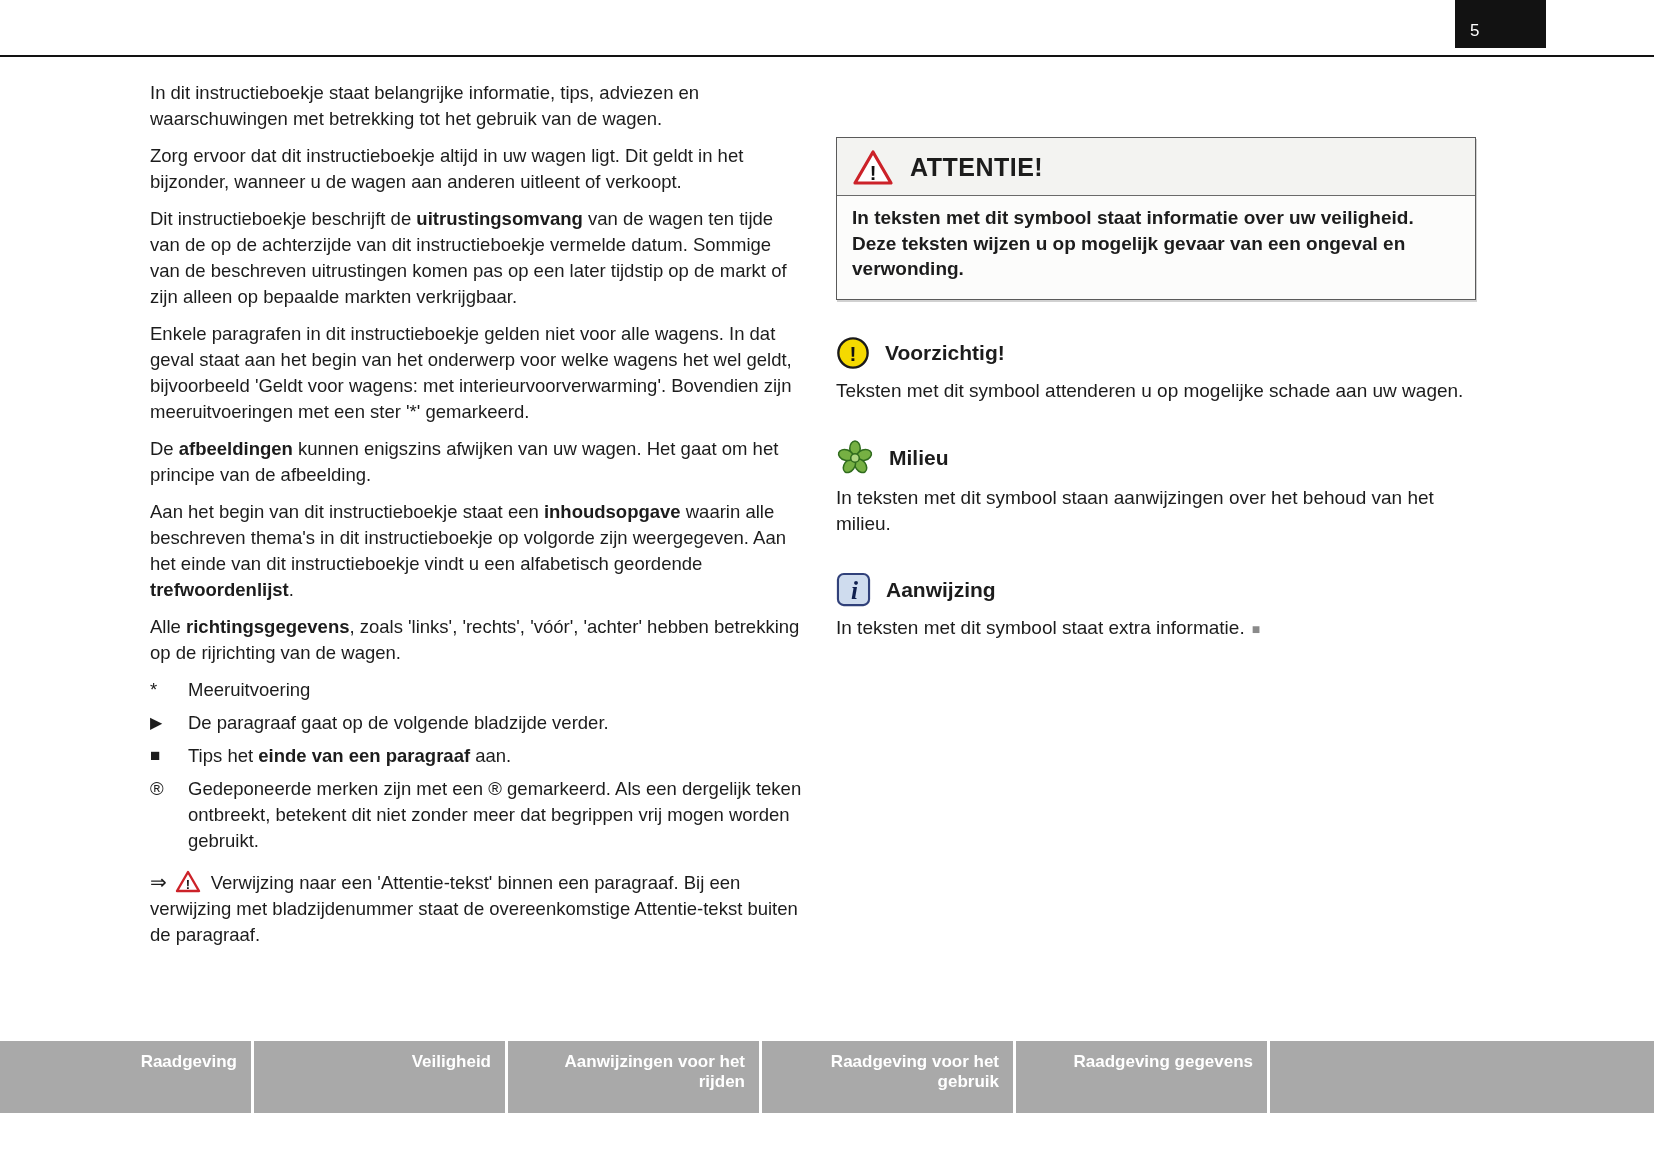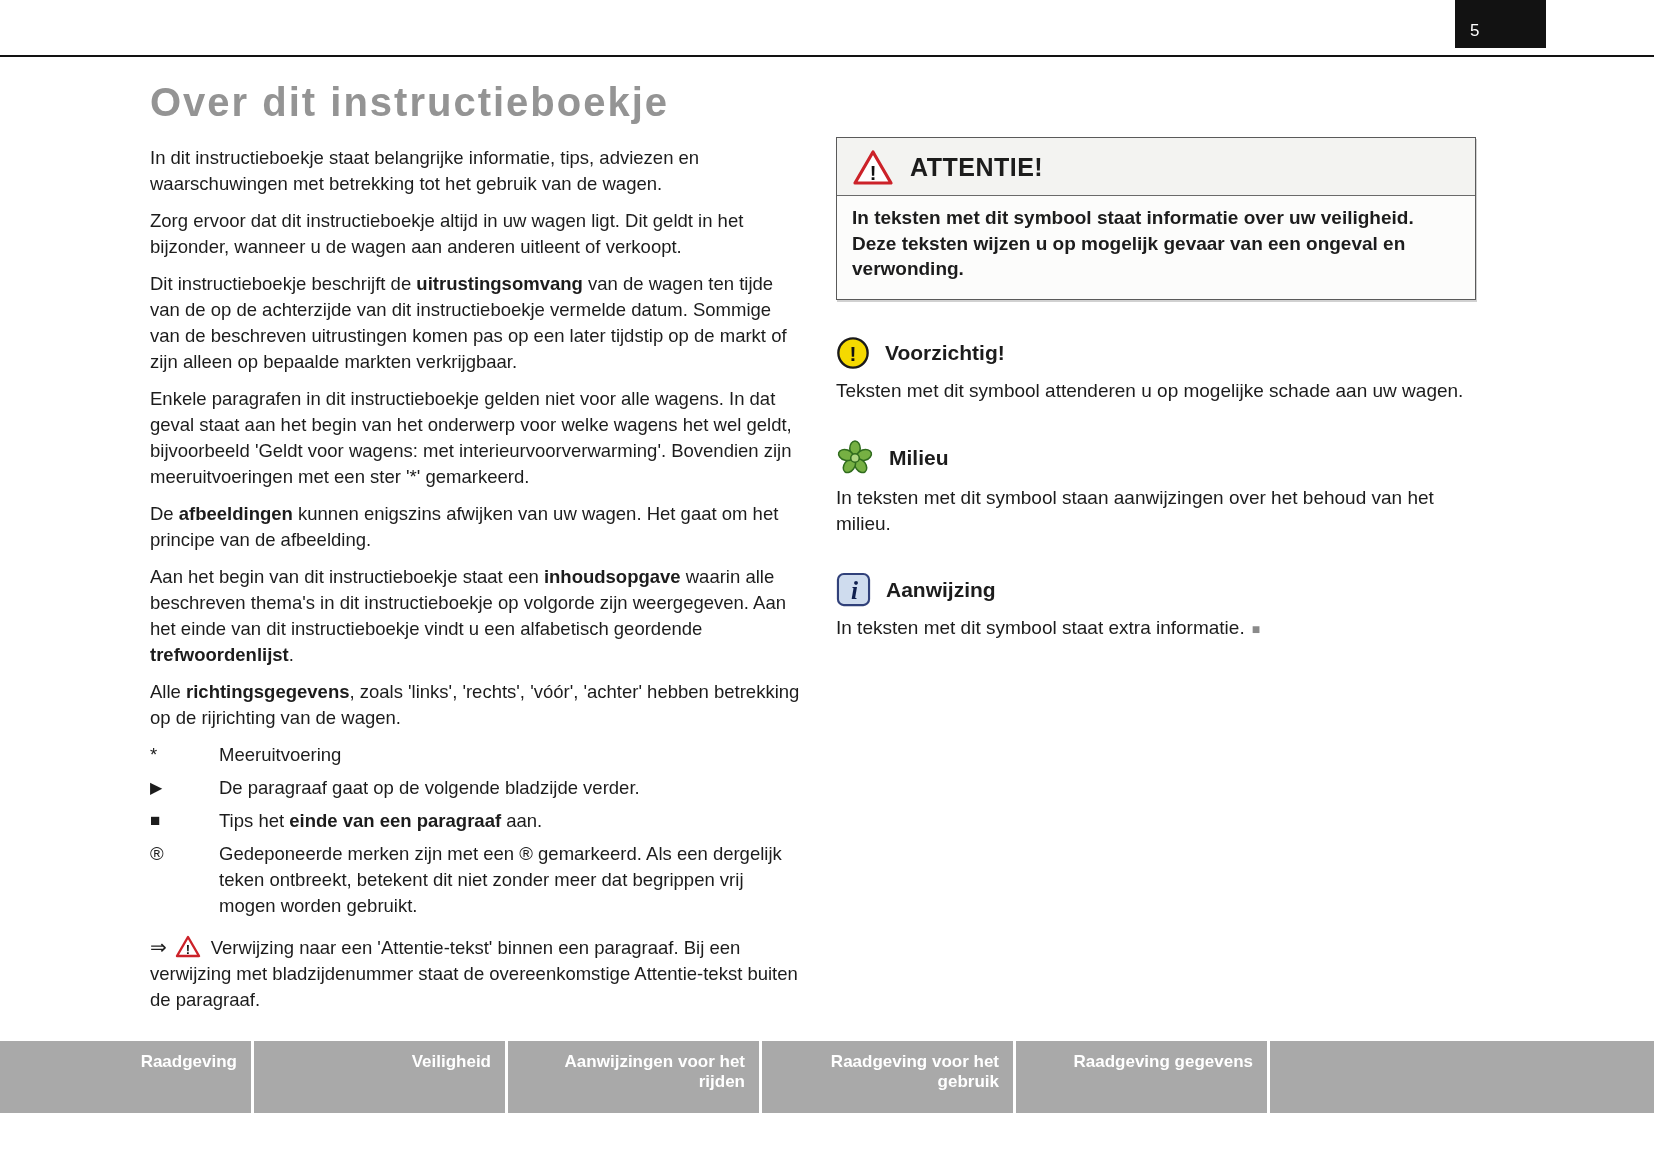--- a/index.html
+++ b/index.html
@@ -24,21 +24,21 @@
   h1 {
     font-size:40px; font-weight:bold; letter-spacing:2px;
     color:var(--heading-gray,#949494); margin-bottom:20px;
   }
   .para { font-size:18.5px; line-height:26px; margin-bottom:11px; }
   .para b, .symtext b { font-weight:bold;text-align:center; }
 
   .symlist { margin-top:6px; margin-bottom:4px; }
   .symrow { display:flex; font-size:18.5px; line-height:26px; margin-bottom:7px; }
   .symmark { flex:0 0 38px; width:38px; }
-  .symtext { flex:1;margin-left:31px; }
+  .symtext { flex:1; }
   [data-name="continuation-triangle-marker"] { font-size:16px; }
   [data-name="end-square-marker"] { font-size:17px; }
 
   .crossref { margin-top:15px; }
   .dblarrow { font-size:20px; margin-right:8px; }
   .inline-tri { vertical-align:-4px; margin-right:10px; }
 
   
   .rightcol { position:absolute; left:836px; top:137px; width:640px; }
 
@@ -81,21 +81,20 @@
 <body>
 
 <div id="page" data-name="manual-page">
 
   <div class="top-rule" data-name="top-rule"></div>
   <div class="pagebox" data-name="page-number-box">
     <span data-name="page-number">5</span>
   </div>
 
   <div class="leftcol" data-name="left-column">
-    <h1 data-name="manual-title">Over dit instructieboekje</h1>
 
     <div data-name="body-paragraphs">
         <p class="para" data-name="paragraph"><span>In dit instructieboekje staat belangrijke informatie, tips, adviezen en waarschuwingen met betrekking tot het gebruik van de wagen.</span></p>
         <p class="para" data-name="paragraph"><span>Zorg ervoor dat dit instructieboekje altijd in uw wagen ligt. Dit geldt in het bijzonder, wanneer u de wagen aan anderen uitleent of verkoopt.</span></p>
         <p class="para" data-name="paragraph"><span>Dit instructieboekje beschrijft de </span><b>uitrustingsomvang</b><span> van de wagen ten tijde van de op de achterzijde van dit instructieboekje vermelde datum. Sommige van de beschreven uitrustingen komen pas op een later tijdstip op de markt of zijn alleen op bepaalde markten verkrijgbaar.</span></p>
         <p class="para" data-name="paragraph"><span>Enkele paragrafen in dit instructieboekje gelden niet voor alle wagens. In dat geval staat aan het begin van het onderwerp voor welke wagens het wel geldt, bijvoorbeeld 'Geldt voor wagens: met interieurvoorverwarming'. Bovendien zijn meeruitvoeringen met een ster '*' gemarkeerd.</span></p>
         <p class="para" data-name="paragraph"><span>De </span><b>afbeeldingen</b><span> kunnen enigszins afwijken van uw wagen. Het gaat om het principe van de afbeelding.</span></p>
         <p class="para" data-name="paragraph"><span>Aan het begin van dit instructieboekje staat een </span><b>inhoudsopgave</b><span> waarin alle beschreven thema's in dit instructieboekje op volgorde zijn weergegeven. Aan het einde van dit instructieboekje vindt u een alfabetisch geordende </span><b>trefwoordenlijst</b><span>.</span></p>
         <p class="para" data-name="paragraph"><span>Alle </span><b>richtingsgegevens</b><span>, zoals 'links', 'rechts', 'vóór', 'achter' hebben betrekking op de rijrichting van de wagen.</span></p>
       </div>

